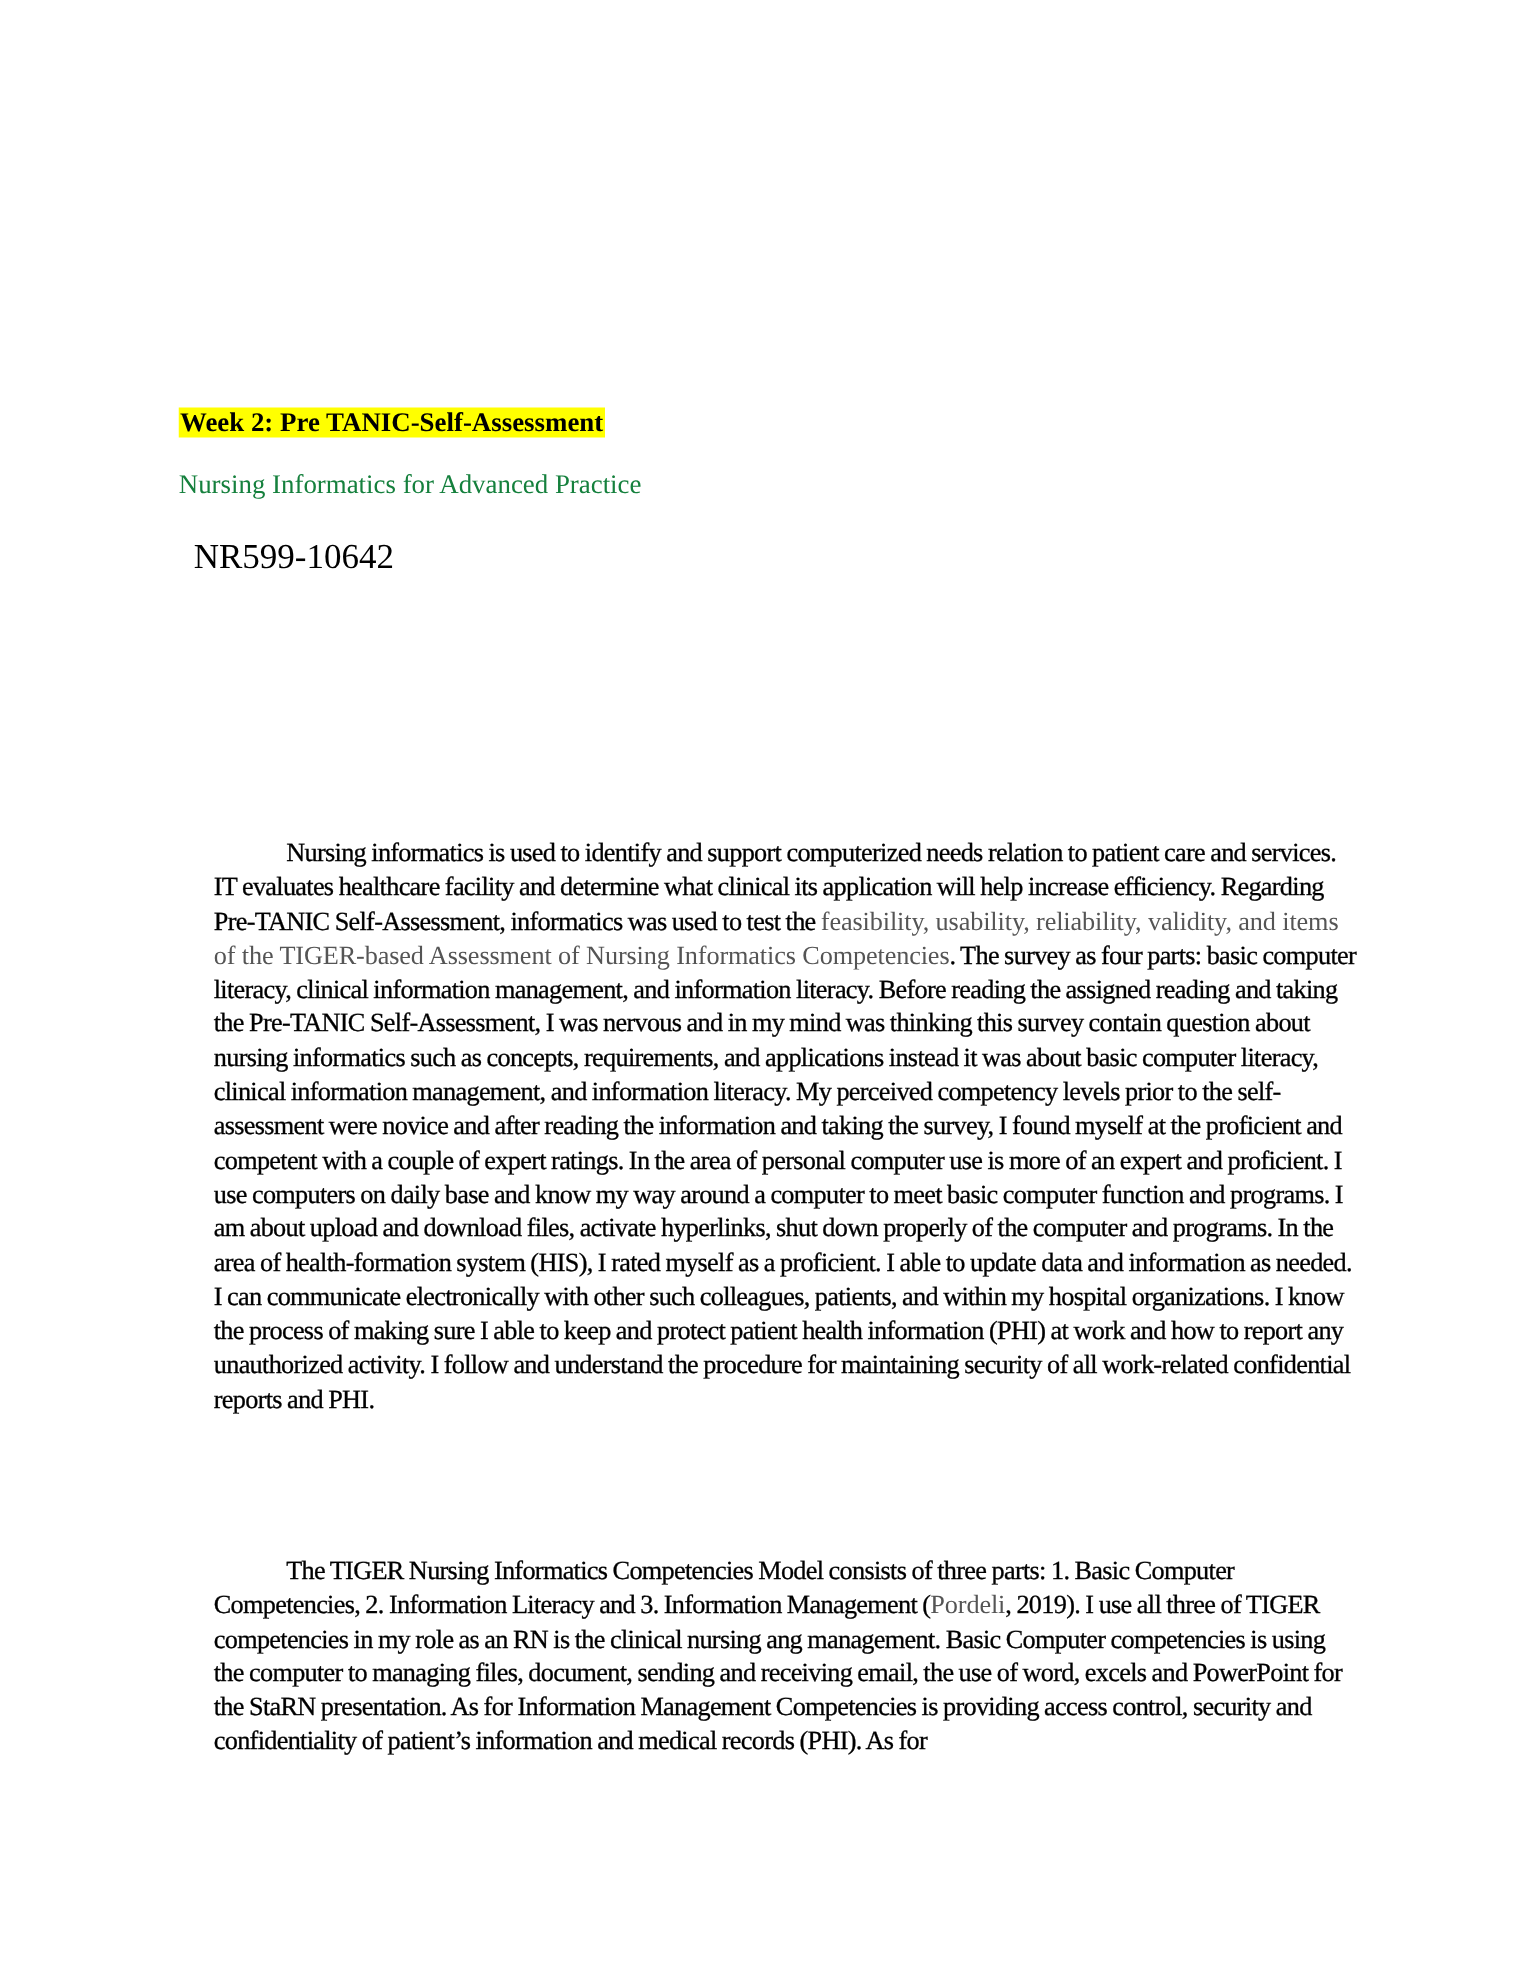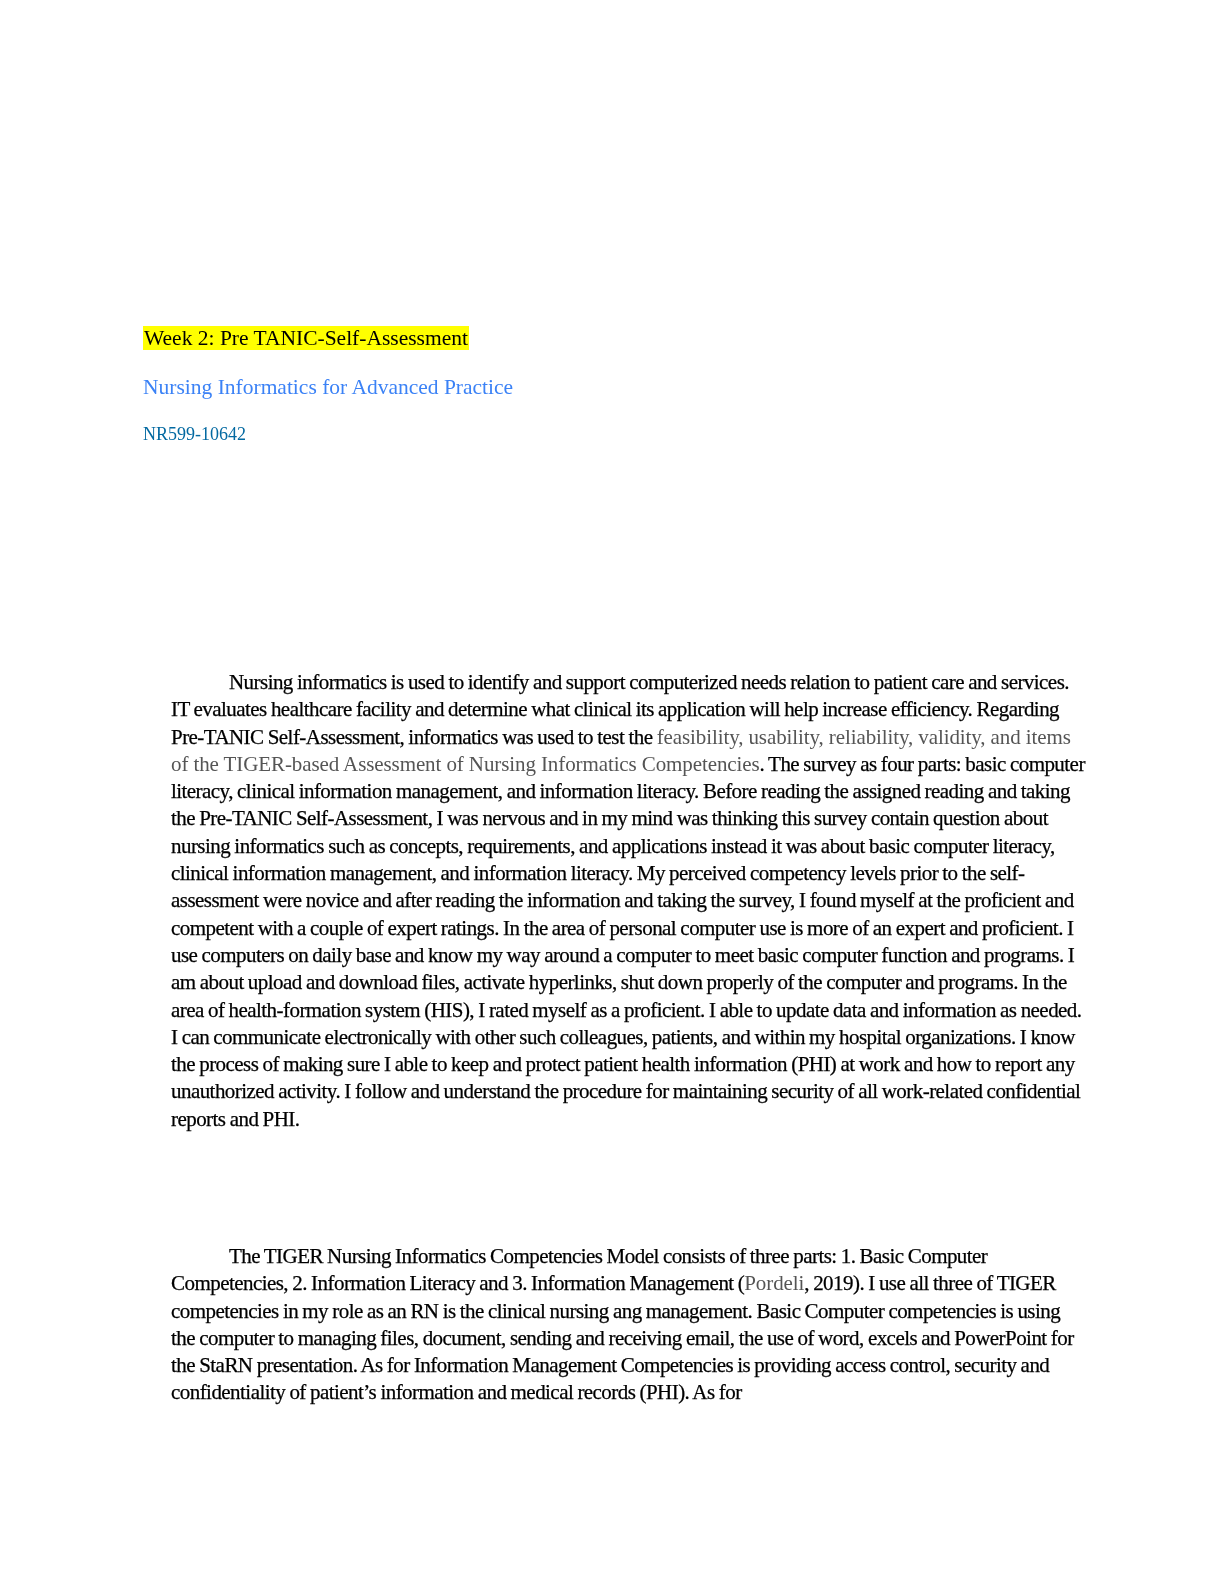--- a/index.html
+++ b/index.html
@@ -20,45 +20,45 @@
       left: 0; top: 0;
       width: 1224px;
       height: 1584px;
       background: #ffffff;
     }
     .title {
       position: absolute;
       left: 143px;
       top: 324px;
       font-size: 21.5px;
-      font-weight: normal;
+      font-weight: bold;
       line-height: 28px;
       margin: 0;
     }
     .title .hl {
       background: #ffff00;
       padding: 0 1px;
     }
     .subtitle {
       position: absolute;
       left: 143px;
       top: 373px;
       font-size: 21.5px;
       line-height: 28px;
-      color: #3b82f6;
+      color: #15803d;
       margin: 0;
     }
     .course {
       position: absolute;
       left: 143px;
       top: 420px;
-      font-size: 18px;
+      font-size: 28px;
       line-height: 28px;
-      color: #0369a1;
-      margin: 0;
+      color: #000000;
+      margin: 12px;
     }
     .body-para {
       position: absolute;
       left: 155px;
       width: 915px;
       font-size: 21px;
       line-height: 27.3px;
       margin: 16px;
       text-indent: 58px;
       letter-spacing: -0.55px;

